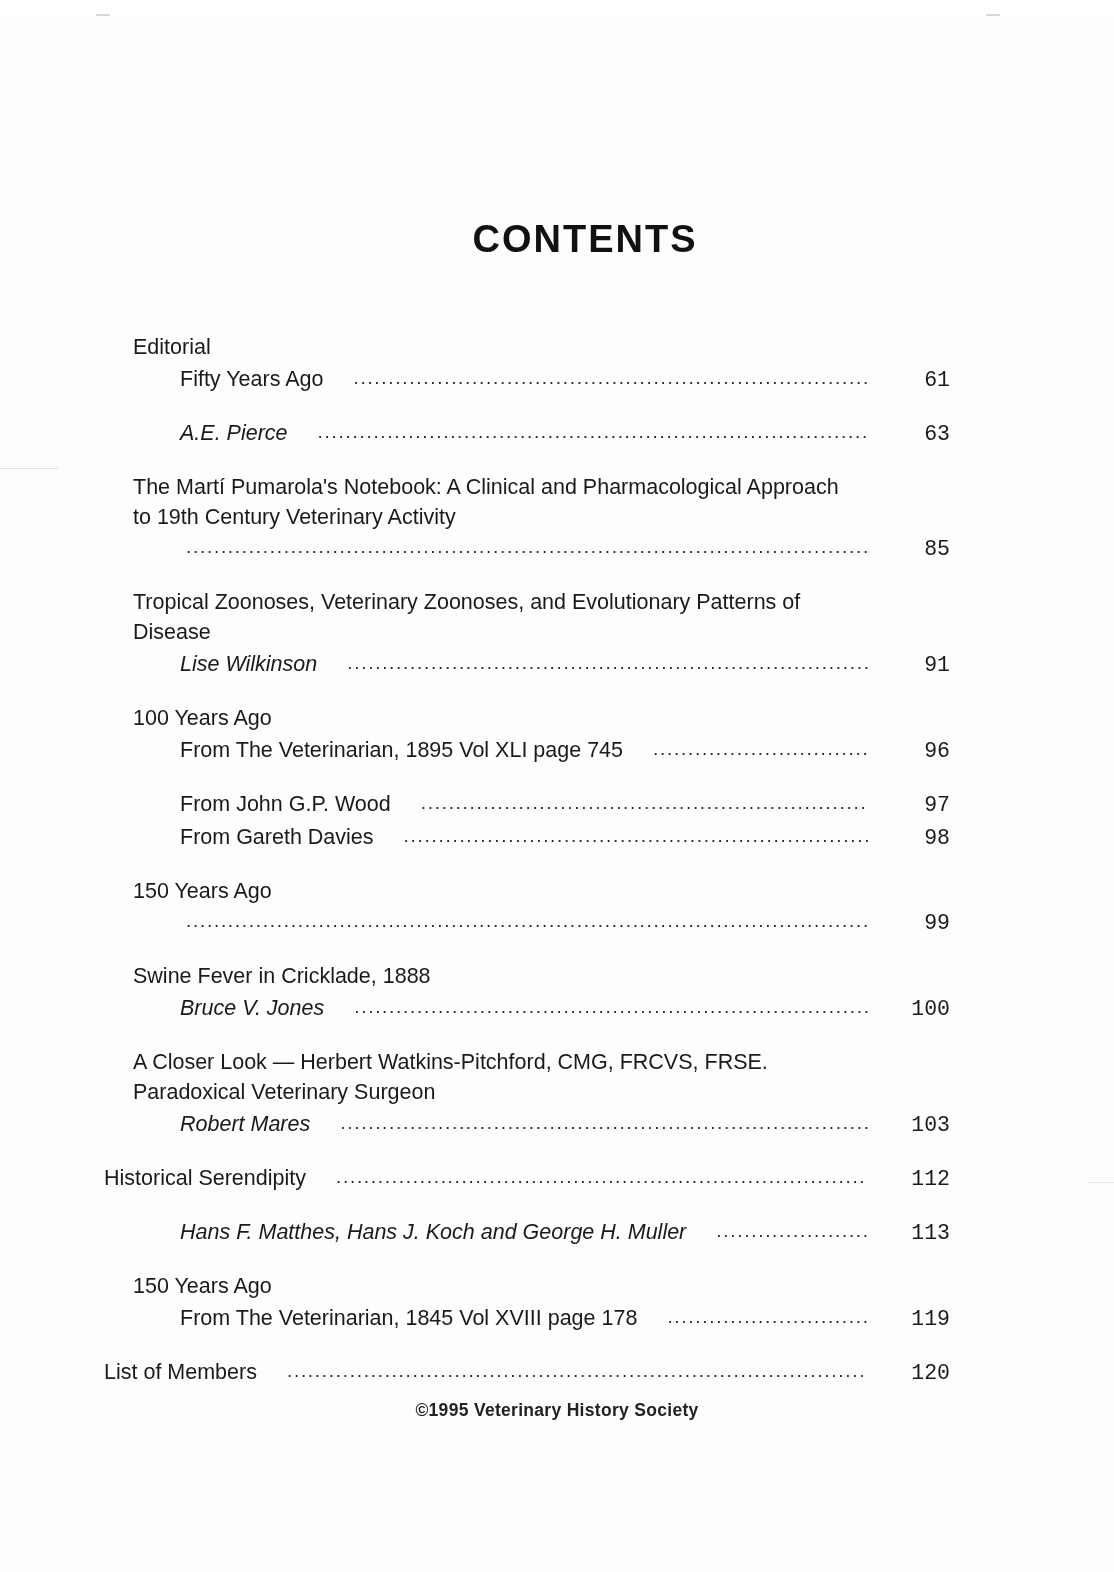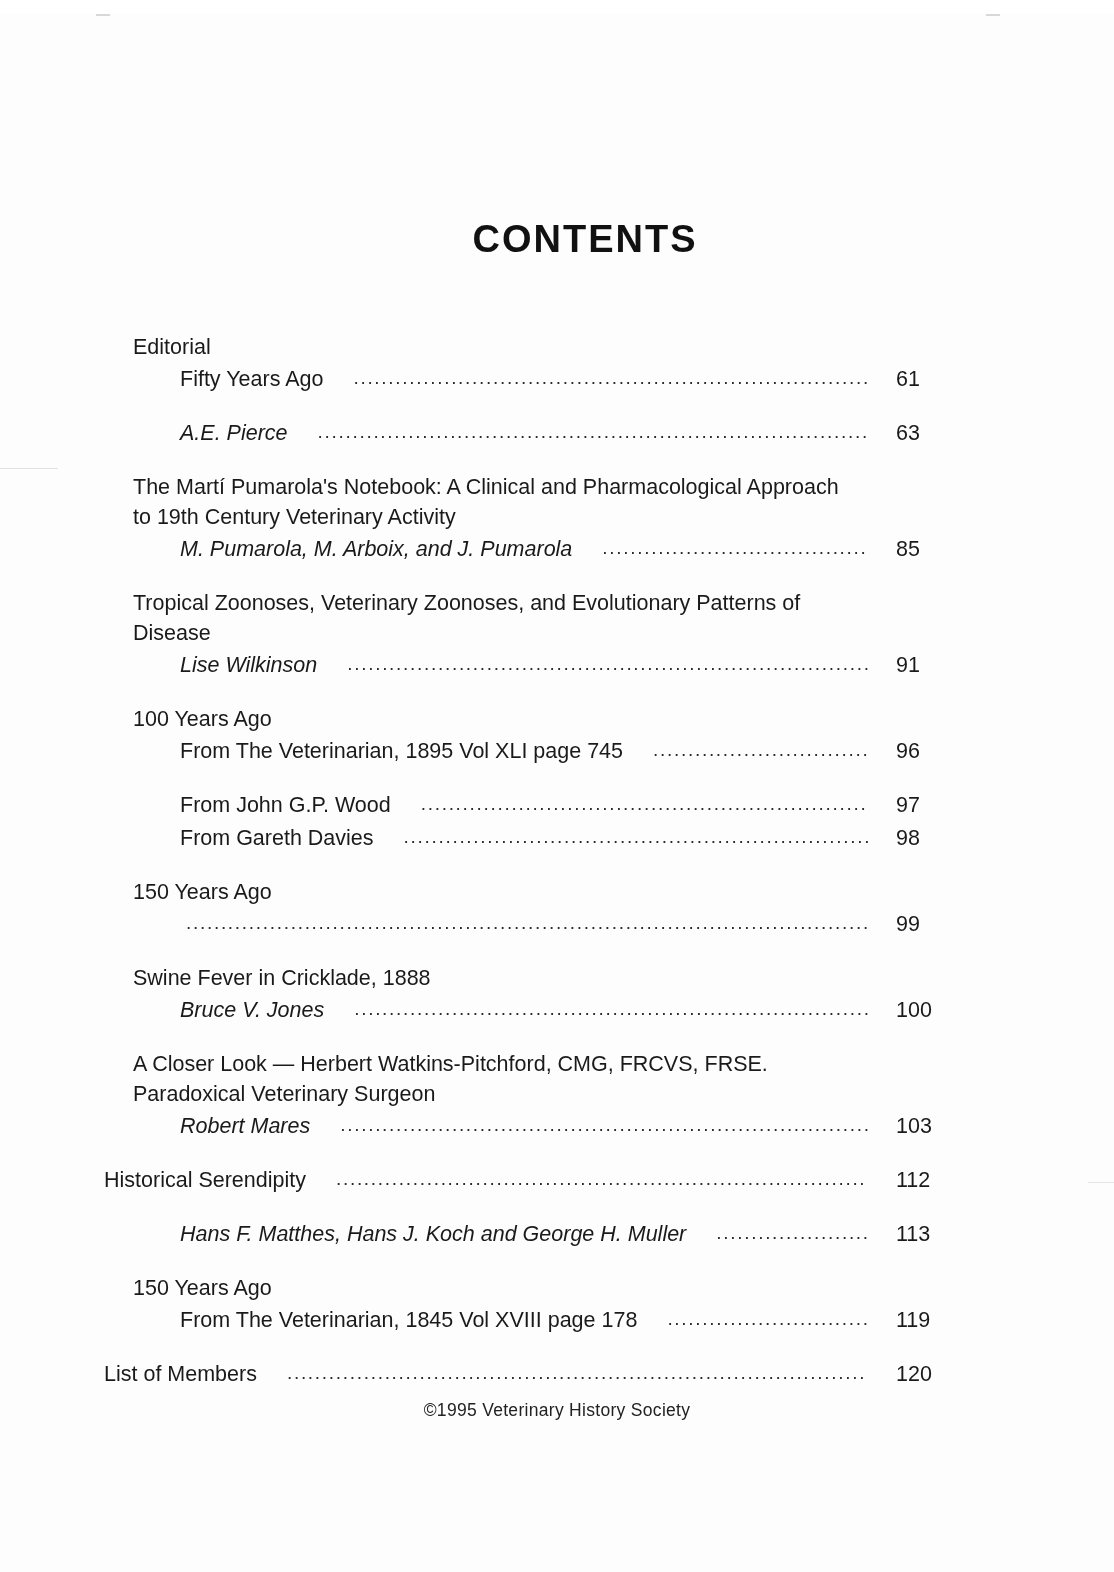--- a/index.html
+++ b/index.html
@@ -108,32 +108,35 @@
     margin: 0 4px 0 6px;
     color: #2a2a2a;
     letter-spacing: 1.7px;
     font-size: 19px;
     position: relative;
     top: -2px;
   }
   .line .page-num {
     flex: 0 0 auto;
     min-width: 54px;
+    text-align: right;
     white-space: nowrap;
+    font-family: Liberation Mono, monospace;
   }
 
   .footer {
     position: absolute;
     left: 0;
     top: 1400px;
     width: 1114px;
     text-align: center;
     font-size: 17.5px;
     color: #222;
     letter-spacing: 0.3px;
+    font-weight: bold;
   }
 </style>
 </head>
 <body>
 
 <div class="page">
 
   <div class="scan-edge-top"></div>
   <div class="scan-mark-a"></div>
   <div class="scan-mark-b"></div>
@@ -155,21 +158,20 @@
         <div class="line indent">
           <span class="label ital">A.E. Pierce</span>
           <span class="dots">................................................................................................................................</span>
           <span class="page-num">63</span>
         </div>
       </div>
       <div class="entry">
         <div class="entry-title">The Martí Pumarola's Notebook: A Clinical and Pharmacological Approach
 to 19th Century Veterinary Activity</div>
         <div class="line indent">
-          <span class="label ital">M. Pumarola, M. Arboix, and J. Pumarola</span>
           <span class="dots">................................................................................................................................</span>
           <span class="page-num">85</span>
         </div>
       </div>
       <div class="entry">
         <div class="entry-title">Tropical Zoonoses, Veterinary Zoonoses, and Evolutionary Patterns of
 Disease</div>
         <div class="line indent">
           <span class="label ital">Lise Wilkinson</span>
           <span class="dots">................................................................................................................................</span>

